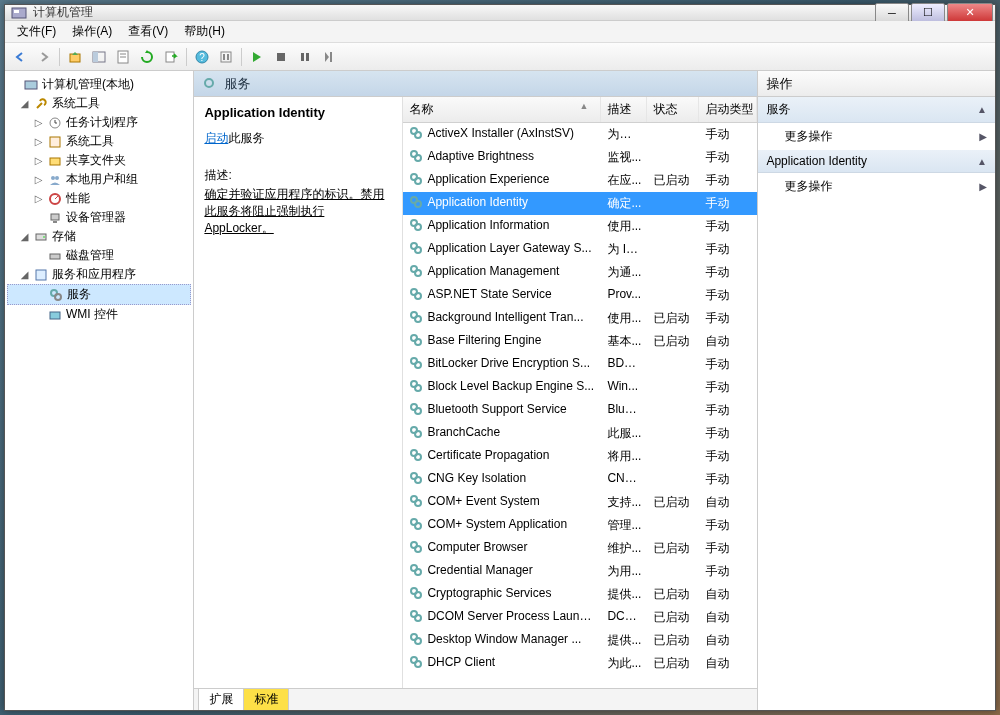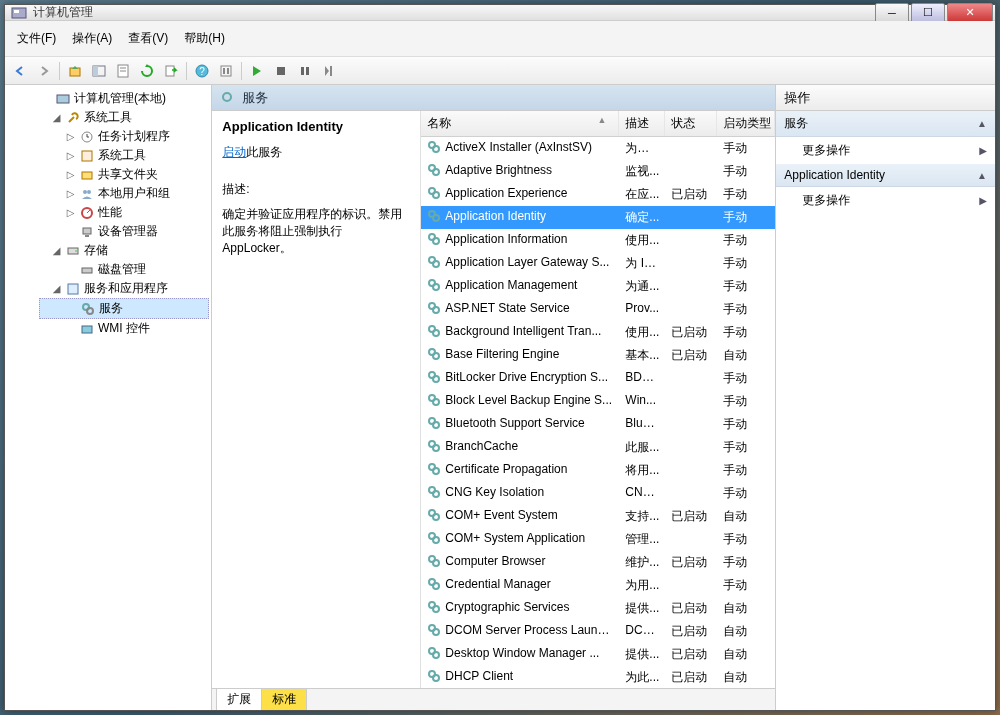--- a/index.html
+++ b/index.html
@@ -8,46 +8,46 @@
 .window { width:992px; height:707px; background:#fff; border:1px solid #555; box-shadow:0 0 8px rgba(0,0,0,.4); display:flex; flex-direction:column; }
 
 .titlebar { height:16px; background:linear-gradient(#f8f8f8,#e0e0e0); display:flex; align-items:center; padding:0 2px 0 6px; border-bottom:1px solid #ccc; }
 .titlebar .icon-app { width:16px; height:16px; margin-right:6px; }
 .titlebar .title { font-size:12px; color:#333; flex:1; }
 .winbtns { display:flex; margin-left:auto; }
 .winbtn { width:34px; height:20px; margin-left:2px; border:1px solid #888; border-radius:2px; display:flex; align-items:center; justify-content:center; font-size:11px; background:linear-gradient(#fafafa,#d8d8d8); cursor:pointer; }
 .winbtn.close { background:linear-gradient(#e88,#c33); color:#fff; width:46px; }
 .winbtn.max { background:linear-gradient(#eef,#bbd); }
 
-.menubar { height:36px; background:#f4f4f4; border-bottom:1px solid #ddd; display:flex; align-items:center; padding:0 4px; font-size:12px; }
+.menubar { height:22px; background:#f4f4f4; border-bottom:1px solid #ddd; display:flex; align-items:center; padding:0 4px; font-size:12px; }
 .menubar .menu { padding:2px 8px; cursor:pointer; }
 
 .toolbar { height:28px; background:linear-gradient(#fcfcfc,#ececec); border-bottom:1px solid #ccc; display:flex; align-items:center; padding:0 4px; gap:2px; }
 .tbtn { width:22px; height:22px; display:flex; align-items:center; justify-content:center; border:1px solid transparent; cursor:pointer; font-size:12px; color:#444; }
 .tsep { width:1px; height:18px; background:#ccc; margin:0 2px; }
 
-.main { flex:1; display:flex; overflow:hidden;padding-left:32px; }
+.main { flex:1; display:flex; overflow:hidden; }
 
 .tree-pane { width:192px; border-right:1px solid #ccc; background:#fff; padding:4px 2px; font-size:12px; overflow:auto; }
 .tree-node { display:flex; align-items:center; padding:1px 2px; white-space:nowrap; cursor:pointer; }
 .tree-node.selected { background:#cde8ff; border:1px dotted #99c; }
 .tree-node .tw { display:inline-block; width:11px; text-align:center; color:#666; font-size:10px; }
 .tree-node .ticon { width:16px; height:16px; margin:0 3px; display:inline-flex; align-items:center; justify-content:center; font-size:11px; }
 .indent { display:inline-block; }
 
 .center-pane { flex:1; display:flex; flex-direction:column; }
 .center-header { height:26px; background:linear-gradient(#d6e4f0,#c4d6e8); display:flex; align-items:center; padding:0 8px; font-size:13px; color:#234; border-bottom:1px solid #ccc; }
 .center-header .hicon { width:16px; height:16px; margin-right:6px; }
 .center-body { flex:1; display:flex; overflow:hidden; }
 
 .detail-pane { width:208px; padding:8px 10px; font-size:12px; }
 .detail-pane h3 { font-size:13px; font-weight:bold; margin-bottom:10px; }
 .detail-pane a { color:#06c; cursor:pointer; }
 .detail-pane .desc-label { margin-top:20px; }
-.detail-pane .desc-text { margin-top:8px; }
+.detail-pane .desc-text { margin-top:2px;text-decoration:underline; }
 
 .list-pane { flex:1; border-left:1px solid #e0e0e0; display:flex; flex-direction:column; overflow:hidden;align-items:center; }
 .list-head { display:flex; background:linear-gradient(#fafafa,#ececec); border-bottom:1px solid #d0d0d0; font-size:12px; }
 .list-head .col { padding:4px 6px; border-right:1px solid #e6e6e6; cursor:pointer; overflow:hidden; white-space:nowrap; }
 .list-body { flex:1; overflow-y:scroll; overflow-x:auto; font-size:12px; }
 .row { display:flex; padding:2px 0; cursor:pointer; white-space:nowrap; }
 .row.selected { background:#3399ff; color:#fff; }
 .row .cell { padding:1px 6px; overflow:hidden; text-overflow:ellipsis; }
 .row .cicon { width:16px; height:16px; margin-right:2px; display:inline-block; vertical-align:middle; }
 .col-name { width:198px; flex:0 0 198px; }

